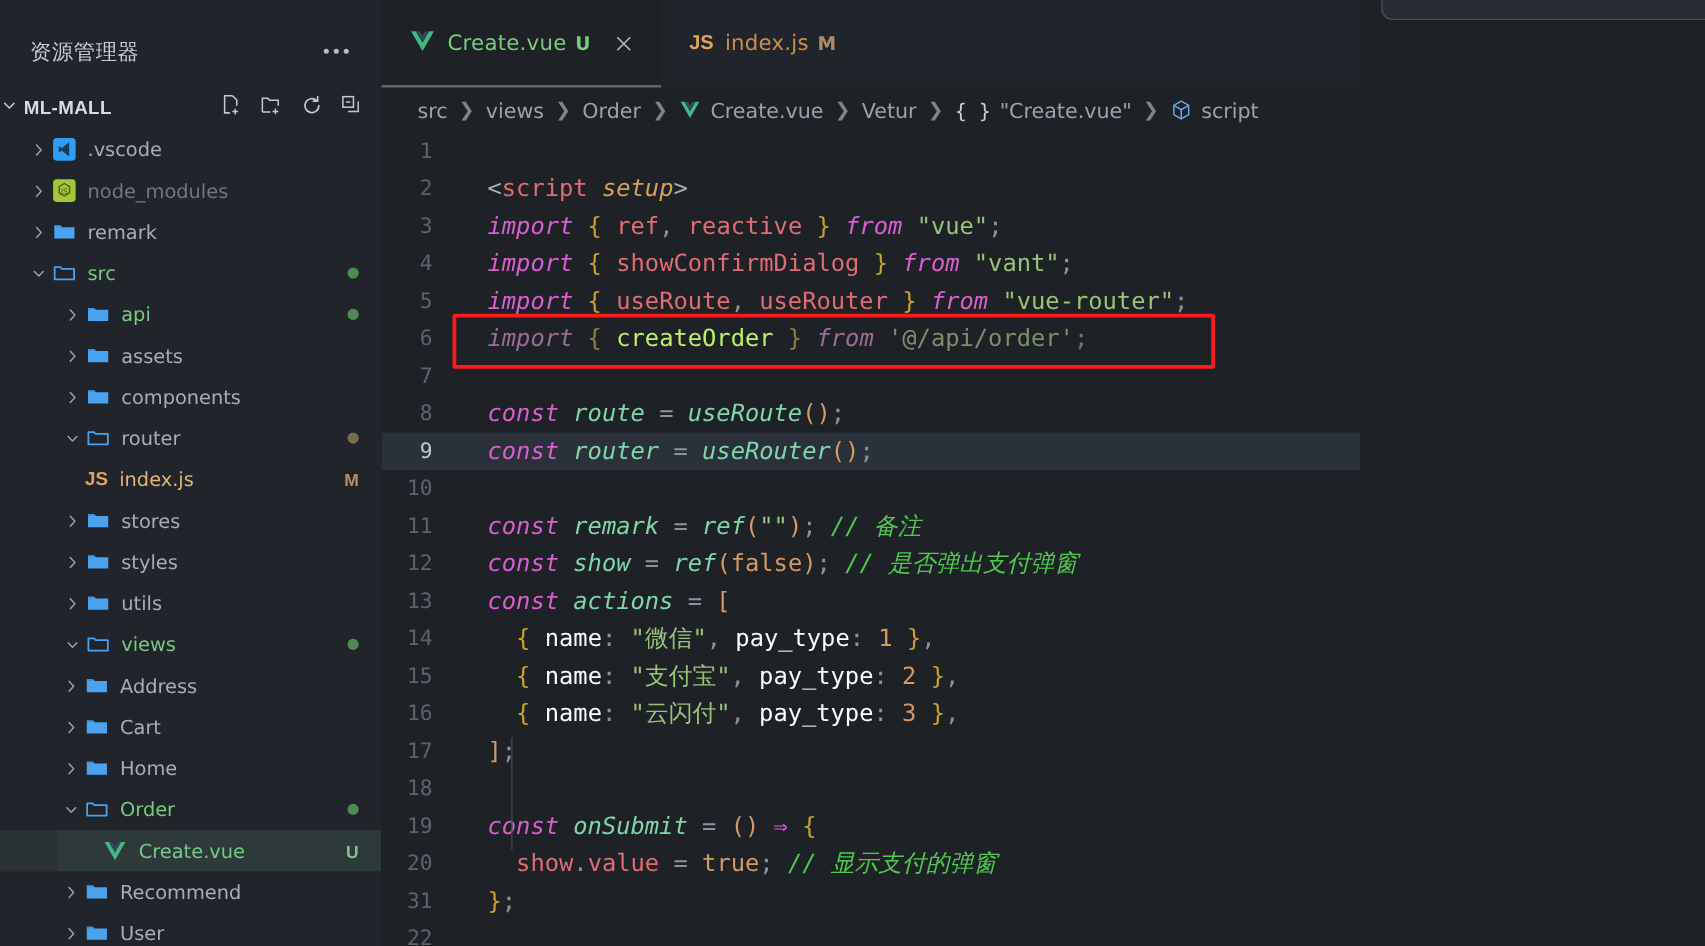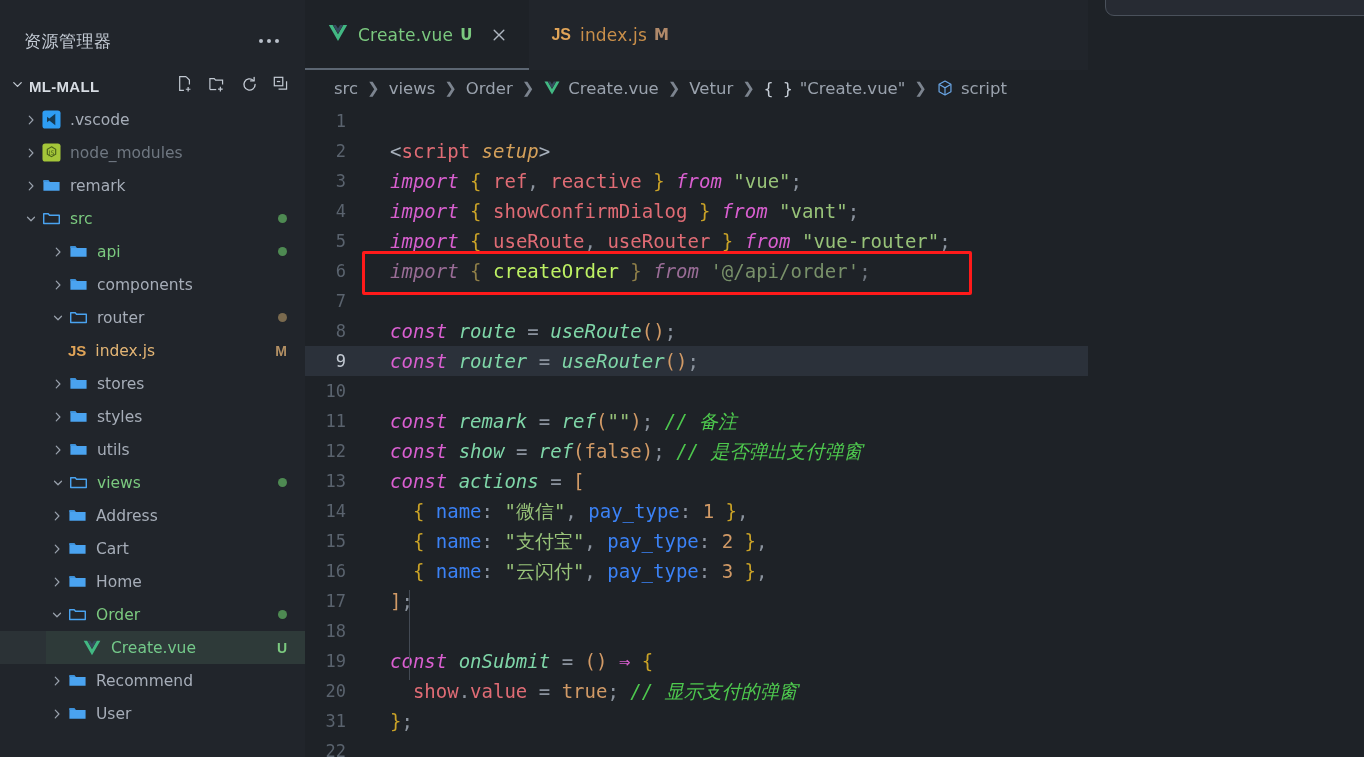--- a/index.html
+++ b/index.html
@@ -66,21 +66,20 @@
 
   .tree {
     flex: 1;
     overflow: hidden;
     background: #21252b;
   }
   .folder-root {
     height: 33px;
     display: flex;
     align-items: center;
-    padding-left: 10px;
     padding-right: 14px;
   }
   .root-label {
     font-size: 15px;
     font-weight: bold;
     color: #d7dce3;
     letter-spacing: 0.3px;
     margin-left: 4px;
     flex: 1;
   }
@@ -293,21 +292,21 @@
   
   .t-kw      { color: #d95fd0; font-style: italic; }
   .t-brace   { color: #c9a227; }
   .t-var     { color: #e06c75; }
   .t-str     { color: #98c379; }
   .t-punc    { color: #8b939e; }
   .t-fn      { color: #7fd6a8; font-style: italic; }
   .t-tagpunc { color: #a7b0bb; }
   .t-tag     { color: #e06c75; }
   .t-attr    { color: #d4a05a; font-style: italic; }
-  .t-prop    { color: #3b82f6; }
+  .t-prop    { color: #ffffff; }
   .t-num     { color: #d19a66; }
   .t-comment { color: #4ec94e; font-style: italic; }
   .t-bool    { color: #d19a66; }
   .t-paren   { color: #d19a66; }
   .t-arrow   { color: #d95fd0; }
   .t-bracket { color: #d19a66; }
   .t-eq      { color: #8b939e; }
 
   .dimmed .t-kw, .dimmed .t-kw2, .dimmed .t-from { color: #9a6d97; }
   .dimmed .t-brace { color: #8e7e48; }
@@ -465,20 +464,34 @@
               </svg>
             </span>
             <span class="ficon">
               <svg width="19" height="19" viewBox="0 0 20 20">
                 <path d="M1.5 4.6h5.2l1.4 1.6h10.4v9.4H1.5z" fill="#4aa3f0"></path>
                 <path d="M1.5 4.6h5.2l1.4 1.6H1.5z" fill="#3d93de"></path>
               </svg>
             </span>
             <span class="label green">api</span>
             <span class="dot green"></span>
+          </div>
+          <div class="row ind2">
+            <span class="chev">
+              <svg width="14" height="14" viewBox="0 0 16 16">
+                <path d="M6 3.5l4.2 4.5L6 12.5" fill="none" stroke="#9aa2ad" stroke-width="1.35" stroke-linecap="round" stroke-linejoin="round"></path>
+              </svg>
+            </span>
+            <span class="ficon">
+              <svg width="19" height="19" viewBox="0 0 20 20">
+                <path d="M1.5 4.6h5.2l1.4 1.6h10.4v9.4H1.5z" fill="#4aa3f0"></path>
+                <path d="M1.5 4.6h5.2l1.4 1.6H1.5z" fill="#3d93de"></path>
+              </svg>
+            </span>
+            <span class="label ">assets</span>
           </div>
           <div class="row ind2">
             <span class="chev">
               <svg width="14" height="14" viewBox="0 0 16 16">
                 <path d="M6 3.5l4.2 4.5L6 12.5" fill="none" stroke="#9aa2ad" stroke-width="1.35" stroke-linecap="round" stroke-linejoin="round"></path>
               </svg>
             </span>
             <span class="ficon">
               <svg width="19" height="19" viewBox="0 0 20 20">
                 <path d="M1.5 4.6h5.2l1.4 1.6h10.4v9.4H1.5z" fill="#4aa3f0"></path>

